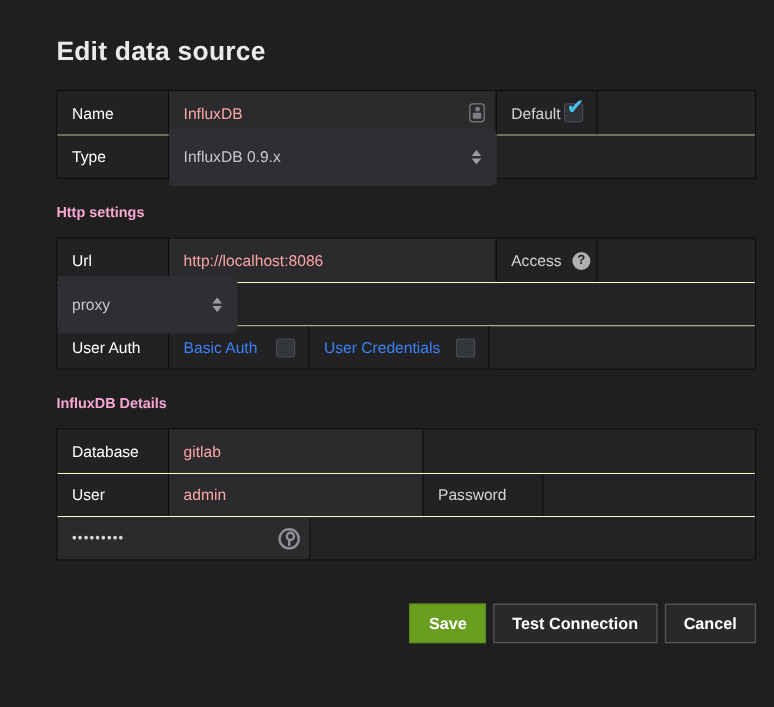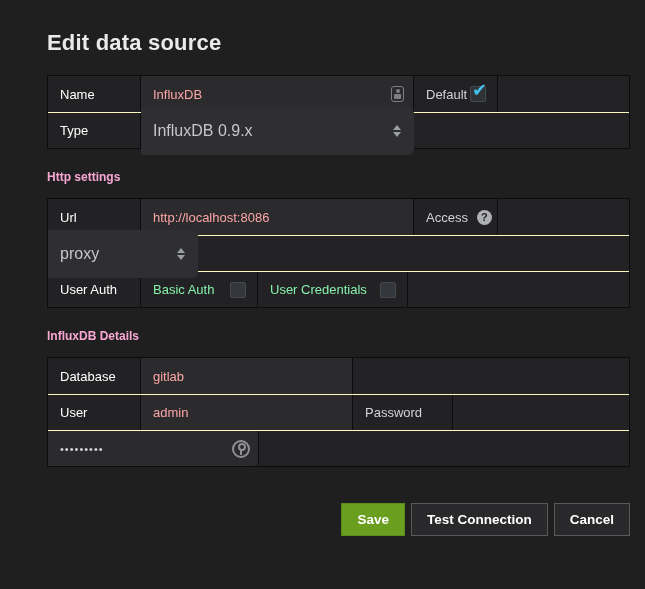--- a/index.html
+++ b/index.html
@@ -49,21 +49,21 @@
   }
   .pw-input { padding-right: 30px; font-size: 11px; letter-spacing: 1px; color: #d4d5d6; }
 
   
   .select {
     background: #2f2f33;
     height: 48px;
     position: relative;
     display: flex; align-items: center;
     padding: 0 32px 0 12px;
-    font-size: 16px; color: #c6c7c9;
+    font-size: 13px; color: #c6c7c9;
     border-radius: 0 6px 6px 0;
     cursor: pointer;
   }
   .updown { position: absolute; right: 13px; top: 50%; transform: translateY(-50%); display: flex; flex-direction: column; gap: 2px; }
   .tri-up   { width: 0; height: 0; border-left: 4px solid transparent; border-right: 4px solid transparent; border-bottom: 5px solid #9b9ea1; }
   .tri-down { width: 0; height: 0; border-left: 4px solid transparent; border-right: 4px solid transparent; border-top: 5px solid #9b9ea1; }
 
   
   .checkbox {
     width: 16px; height: 16px;
@@ -116,21 +116,21 @@
     width: 4px; height: 4px; border: 2px solid #8e9094; border-radius: 50%;
   }
   .key-icon::after {
     content: ""; position: absolute; bottom: 1px; left: 6px;
     width: 2px; height: 6px; background: #8e9094;
   }
 
   
   .cell-default { width: 84px; justify-content: space-between; padding: 0 11px 0 12px; font-size: 13px; color: #d2d3d4; background: #222224; }
   .cell-access  { width: 84px; gap: 9px; padding-left: 12px; font-size: 13px; color: #d2d3d4; background: #222224; }
-  .cell-check   { justify-content: space-between; padding: 0 11px 0 12px; font-size: 13px; color: #86efac; background: #222224; }
+  .cell-check   { justify-content: space-between; padding: 0 11px 0 12px; font-size: 13px; color: #3b82f6; background: #222224; }
   .cell-pwlabel { width: 100px; padding-left: 12px; font-size: 13px; color: #d2d3d4; background: #222224; }
   .cell-pw      { width: 211px; background: #2b2b2e; position: relative; border-radius: 0 0 5px 0; }
 
   
   .button-row { display: flex; justify-content: flex-end; gap: 6px; margin-top: 36px; }
   .btn {
     height: 33px; padding: 0 15px;
     border-radius: 0;
     font-size: 13.5px; font-weight: bold;
     color: #ffffff;

